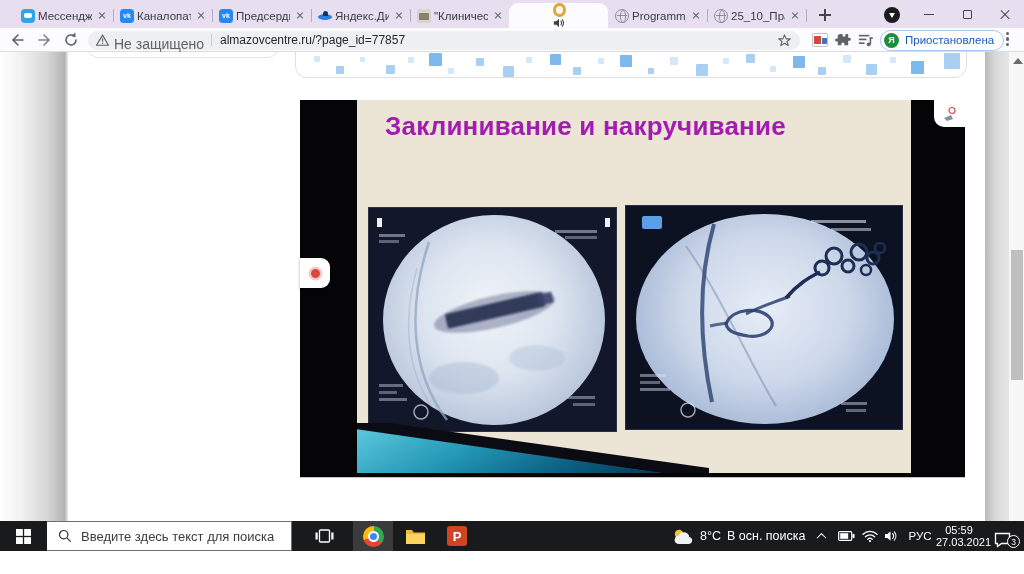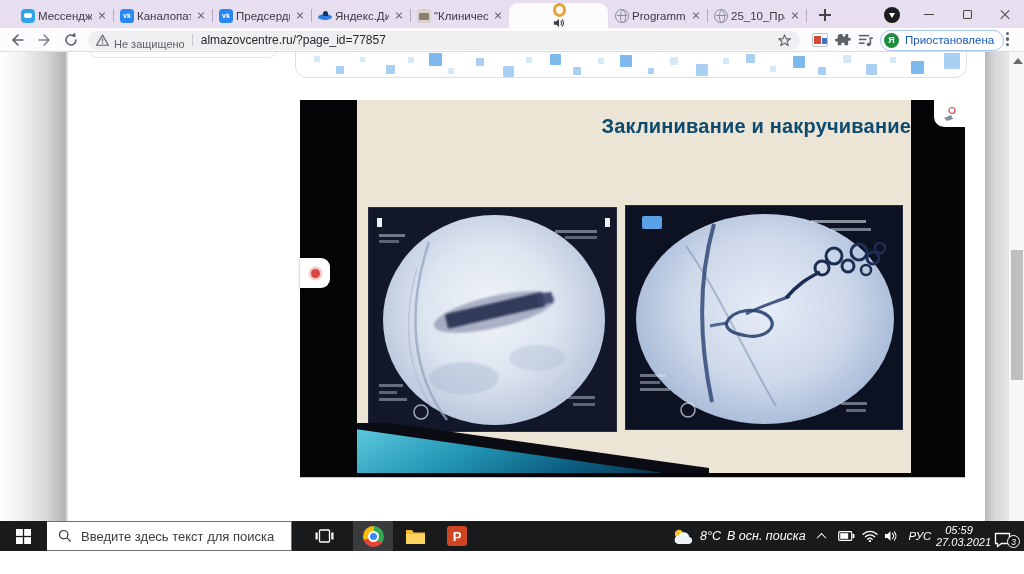--- a/index.html
+++ b/index.html
@@ -60,21 +60,21 @@
   .ic-close::before,.ic-close::after { content:''; position:absolute; left:0; top:5.4px;
        width:12px; height:1.3px; background:#474747; }
   .ic-close::before { transform:rotate(45deg);} .ic-close::after { transform:rotate(-45deg);}
 
   
   .toolbar { position:absolute; left:0; top:28px; width:1024px; height:24px; background:#fcfbfe;
              border-bottom:1px solid #dcdce0; }
   .nav-ic { position:absolute; top:3px; width:18px; height:18px; }
   .omnibox { position:absolute; left:88px; top:2.5px; width:712px; height:19px; background:#edeff1;
              border-radius:10px; display:flex; align-items:center; padding:0 8px; }
-  .omni-sec { font-size:11px; color:#5f6368; margin:8px 7px 0 5px; }
+  .omni-sec { font-size:14px; color:#5f6368; margin:8px 7px 0 5px; }
   .omni-div { width:1px; height:12px; background:#c8cbcf; margin-right:8px; }
   .omni-url { font-size:12px; color:#27292d; }
   .omni-spacer { flex:1; }
   .ext-card { position:absolute; left:812px; top:5px; width:16px; height:14px; background:#fff;
               border:1px solid #bfc3c7; border-radius:2px; overflow:hidden; }
   .ext-card::before { content:''; position:absolute; left:1px; top:2px; width:7px; height:8px; background:#d44a3a; }
   .ext-card::after  { content:''; position:absolute; left:9px; top:4px; width:5px; height:6px; background:#3f74c4; }
   .profile-pill { position:absolute; left:880px; top:1.5px; height:21px; border:1px solid #a9c6f2;
               border-radius:11px; display:flex; align-items:center; padding:0 9px 0 3px; background:#fff; }
   .pill-avatar { width:15px; height:15px; border-radius:50%; background:#1e8e3e; color:#fff;
@@ -103,22 +103,22 @@
   .sb-up, .sb-down { position:absolute; left:3.5px; width:0; height:0;
       border-left:5px solid transparent; border-right:5px solid transparent; }
   .sb-up { top:6px; border-bottom:6px solid #6b6b6b; }
   .sb-down { bottom:6px; border-top:6px solid #6b6b6b; }
   .sb-thumb { position:absolute; left:1.5px; top:198px; width:12px; height:130px; background:#bfbfbf; }
 
   
   .video { position:absolute; left:300px; top:48px; width:665px; height:377px; background:#050507; }
   .video-underline { position:absolute; left:300px; top:425px; width:665px; height:1px; background:#c3c3c3; }
   .slide { position:absolute; left:57px; top:0; width:554px; height:373px; background:#ece5d6; overflow:hidden; }
-  .slide-title { padding:10px 0 0 28px; font-size:20px; line-height:33px; font-weight:bold;
-      color:#0c4a6e; letter-spacing:0.2px;text-align:right; }
+  .slide-title { padding:10px 0 0 28px; font-size:26px; line-height:33px; font-weight:bold;
+      color:#a21caf; letter-spacing:0.2px; }
 
   .fl-img { position:absolute; overflow:hidden; }
   .fl-img1 { left:11px; top:107px; width:249px; height:225px; background:#121729; border:1px solid #2a2f45; }
   .fl-img2 { left:268px; top:105px; width:278px; height:225px; background:#0d1222; border:1px solid #262c44; }
   .disc { position:absolute; border-radius:50%; }
   .disc1 { left:14px; top:7px; width:222px; height:210px;
       background:radial-gradient(ellipse at 48% 45%, #f1f4f9 0%, #dde5f0 40%, #bac7dc 72%, #94a6c3 100%); }
   .disc2 { left:10px; top:8px; width:258px; height:210px;
       background:radial-gradient(ellipse at 50% 45%, #e7edf7 0%, #cdd8ea 45%, #a4b7d5 78%, #8095ba 100%); }
   .fl-svg { position:absolute; left:0; top:0; }
@@ -154,21 +154,21 @@
 
   .chrome-ball { width:21px; height:21px; border-radius:50%; position:relative; overflow:hidden;
       background:conic-gradient(from 130deg, #ea4335 0 120deg, #fbbc05 120deg 235deg, #34a853 235deg 360deg); }
   .chrome-ball::before { content:''; position:absolute; left:5px; top:5px; width:11px; height:11px;
       border-radius:50%; background:#fff; }
   .chrome-ball::after { content:''; position:absolute; left:7px; top:7px; width:7px; height:7px;
       border-radius:50%; background:#4285f4; }
   .ppt-tile { width:20px; height:20px; border-radius:3px; background:#cf4523; color:#fff;
       font-weight:bold; font-size:13px; display:flex; align-items:center; justify-content:center; }
 
-  .tb-right { position:absolute; top:0; height:30px; color:#fff; display:flex; align-items:center;font-style:italic; }
+  .tb-right { position:absolute; top:0; height:30px; color:#fff; display:flex; align-items:center; }
   .weather { left:672px; width:146px; gap:6px; font-size:12.5px; }
   .tray-chevron { left:818px; width:16px; }
   .chev { width:7px; height:7px; border-left:1.6px solid #fff; border-top:1.6px solid #fff;
       transform:rotate(45deg) translate(1px,1px); }
   .tray-batt { left:838px; width:20px; }
   .tray-wifi { left:862px; width:20px; }
   .tray-vol  { left:884px; width:18px; }
   .tray-lang { left:904px; width:32px; font-size:11.5px; justify-content:center; }
   .tray-clock { left:936px; width:46px; font-size:11px; line-height:12.5px; text-align:center;
       display:block; padding-top:2.5px; }

